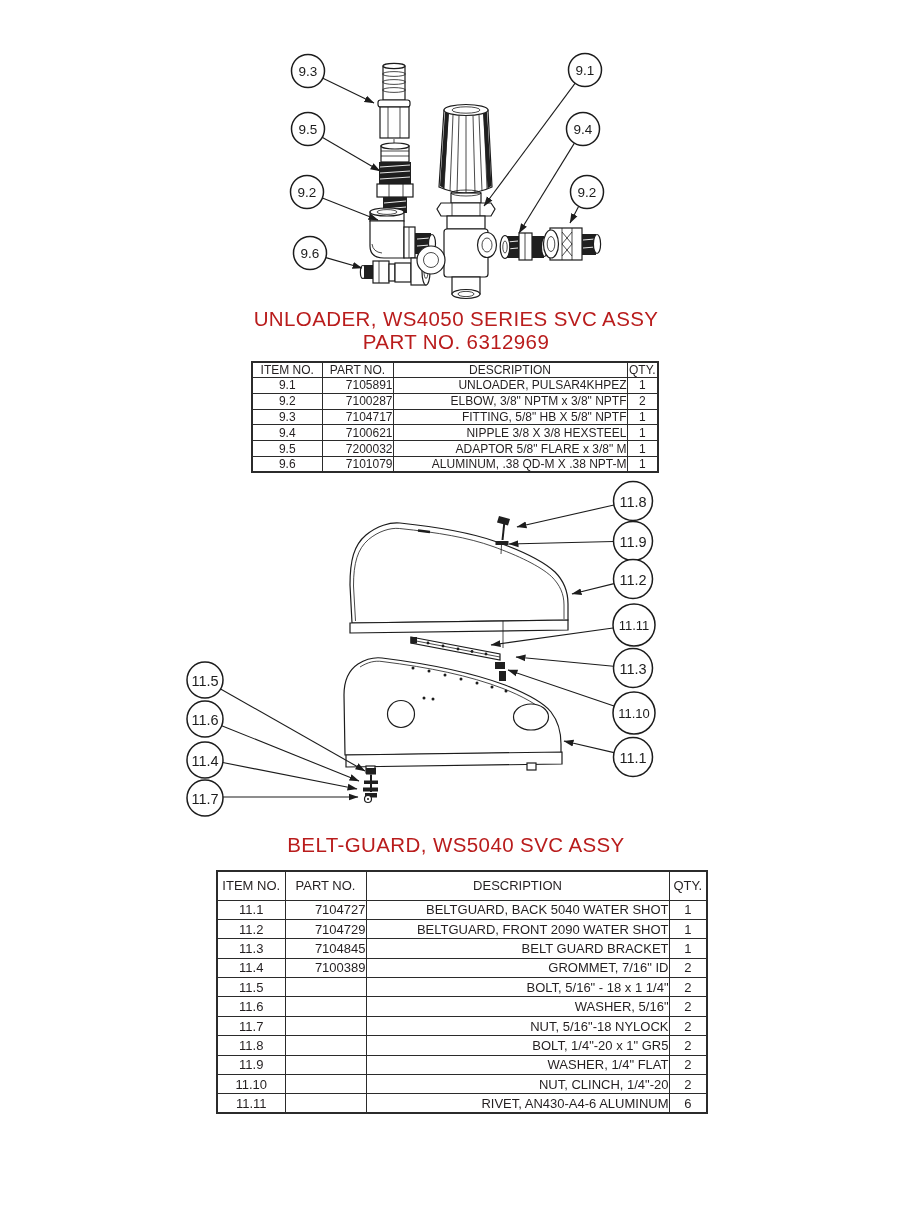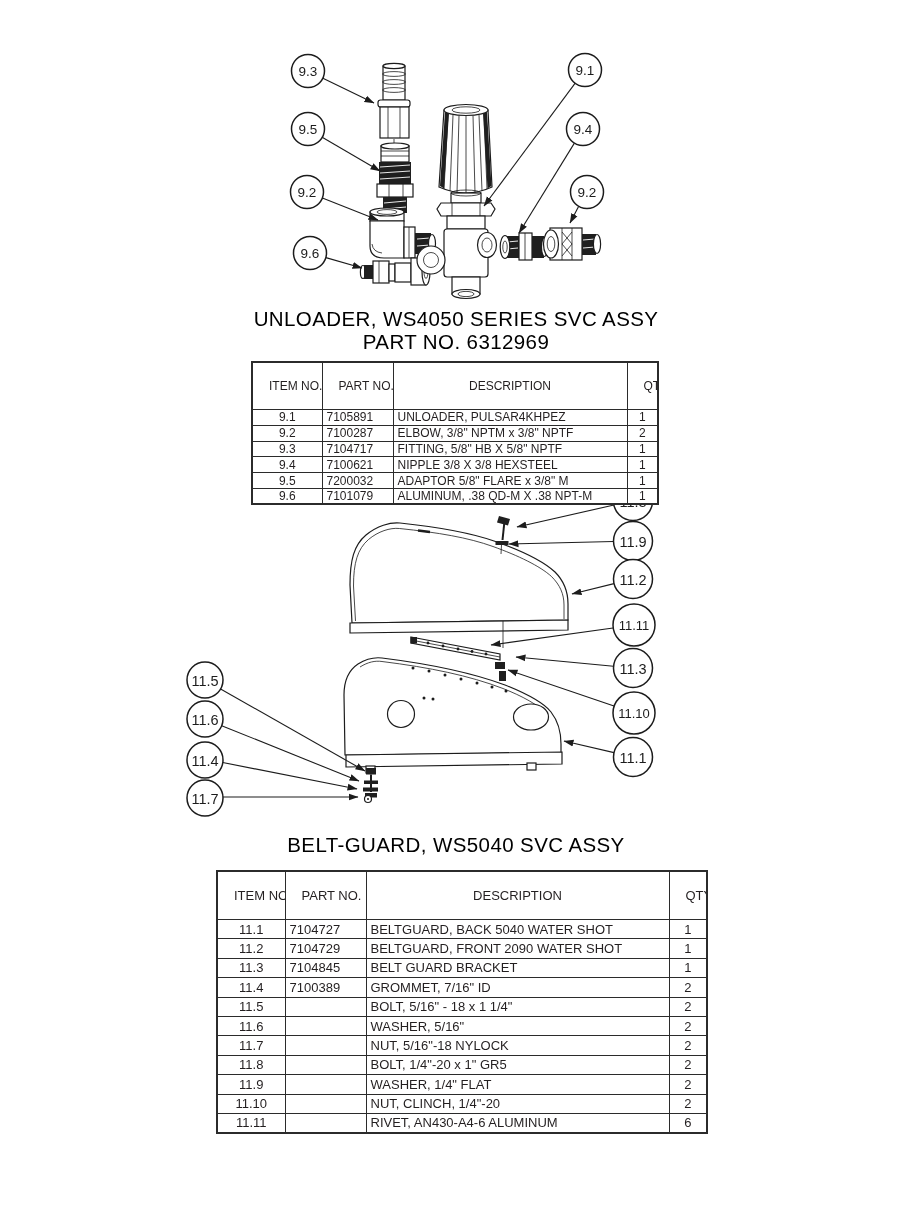--- a/index.html
+++ b/index.html
@@ -13,30 +13,30 @@
   .thin{ fill:none; stroke:#1c1c1c; stroke-width:0.8px; }
   .leader { fill:none; stroke:#1c1c1c; stroke-width:1.1px; }
   .bal { fill:#ffffff; stroke:#1c1c1c; stroke-width:1.5px; }
   .baltext { fill:#1c1c1c; text-anchor:middle; dominant-baseline:central;
              font-family:"Liberation Sans", sans-serif; }
   .f14 { font-size:13.5px; }
   .f15 { font-size:14.5px; }
   .f13 { font-size:13px; }
   .dot { fill:#1c1c1c; }
   .title { position:absolute; left:6px; width:900px; text-align:center;
-           font-size:20.5px; line-height:23px; letter-spacing:0.4px; color:#000000; }
+           font-size:20.5px; line-height:23px; letter-spacing:0.4px; color:#b91c1c; }
   .title-unloader { top:307px; }
   .title-beltguard { top:817px;margin-top:16px; }
   table.parts { position:absolute; border-collapse:collapse; table-layout:fixed;
                 background:#fff; border:2px solid #2b2b2b; }
   table.parts th, table.parts td { border:1px solid #2b2b2b; font-weight:400;
                 overflow:hidden; white-space:nowrap; vertical-align:middle; }
-  table.parts th { text-align:center; padding:16px; }
+  table.parts th { text-align:center; padding:0; }
   td.ca { text-align:center; padding:0; }
-  td.pl { text-align:left; padding:0 0 0 4px; }
+  td.pl { text-align:right; padding:0 0 0 4px; }
   .t-unloader { left:251px; top:361px; width:406px; font-size:12px; }
   .t-unloader thead tr { height:15px; }
   .t-unloader tbody tr { height:15.8px; }
   .t-beltguard { left:216px; top:870px; width:490px; font-size:13px; }
   .t-beltguard thead tr { height:29px; }
   .t-beltguard tbody tr { height:19.4px; }
 </style>
 </head>
 <body>
 

